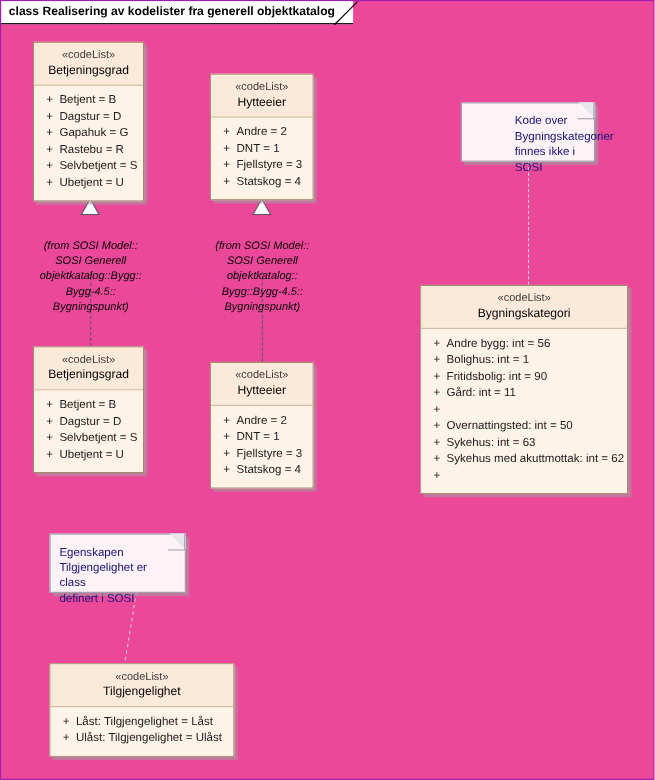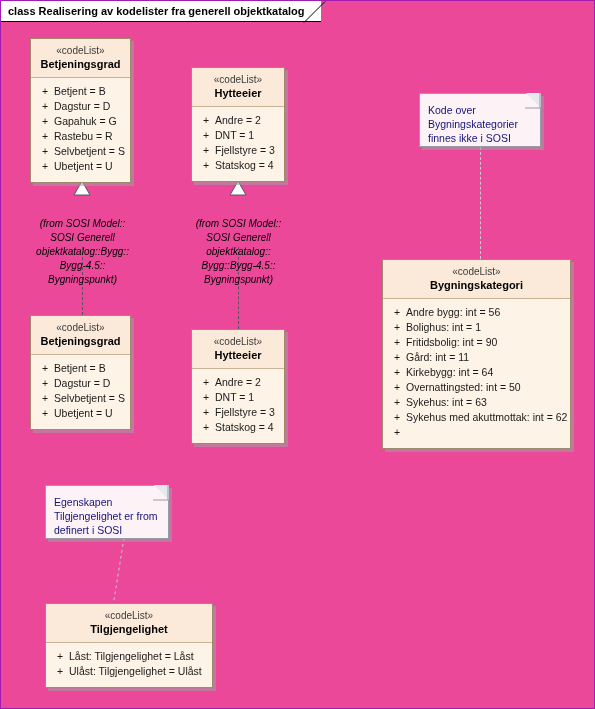--- a/index.html
+++ b/index.html
@@ -62,21 +62,21 @@
     padding: 5px 4px 6px 4px;
   }
   .uml-class .cls-stereotype {
     font-size: 10px;
     color: #3a3a3a;
     line-height: 13px;
     white-space: nowrap;
   }
   .uml-class .cls-name {
     font-size: 11px;
-    font-weight: bold;
+    font-weight: normal;
     color: #000000;
     line-height: 14px;
     white-space: nowrap;
   }
   .uml-class .cls-attrs {
     padding: 6px 4px 8px 4px;
     background: #fdf3e7;
   }
   .uml-class .attr-row {
     display: flex;
@@ -256,21 +256,21 @@
       </div>
     </div>
   </div>
 
   <div class="from-caption" style="left:176px; top:182px; width:123px;">(from SOSI Model::
 SOSI Generell
 objektkatalog::
 Bygg::Bygg-4.5::
 Bygningspunkt)</div>
 
-  <div class="uml-note" style="left:418px; top:92px; width:122px; height:54px;">
+  <div class="uml-note" style="left:418px; top:92px; width:122px; height:54px;padding-left:40px;">
     <div class="note-fold"></div>
     <svg class="note-fold-line" width="16" height="16" viewBox="0 0 16 16">
       <path d="M 0 15 L 15 15 L 15 0" stroke="#9a9aa8" stroke-width="1" fill="none"></path>
     </svg>
     <div class="note-text">Kode over
 Bygningskategorier
 finnes ikke i SOSI</div>
   </div>
 
   <div class="uml-class" style="left:381px; top:258px; width:189px;">
@@ -290,21 +290,20 @@
       <div class="attr-row">
         <span class="attr-vis">+</span>
         <span class="attr-text">Fritidsbolig: int = 90</span>
       </div>
       <div class="attr-row">
         <span class="attr-vis">+</span>
         <span class="attr-text">Gård: int = 11</span>
       </div>
       <div class="attr-row">
         <span class="attr-vis">+</span>
-        <span class="attr-text">Kirkebygg: int = 64</span>
       </div>
       <div class="attr-row">
         <span class="attr-vis">+</span>
         <span class="attr-text">Overnattingsted: int = 50</span>
       </div>
       <div class="attr-row">
         <span class="attr-vis">+</span>
         <span class="attr-text">Sykehus: int = 63</span>
       </div>
       <div class="attr-row">
@@ -366,21 +365,21 @@
       </div>
     </div>
   </div>
 
   <div class="uml-note" style="left:44px; top:484px; width:124px; height:54px;">
     <div class="note-fold"></div>
     <svg class="note-fold-line" width="16" height="16" viewBox="0 0 16 16">
       <path d="M 0 15 L 15 15 L 15 0" stroke="#9a9aa8" stroke-width="1" fill="none"></path>
     </svg>
     <div class="note-text">Egenskapen
-Tilgjengelighet er from
+Tilgjengelighet er class
 definert i SOSI</div>
   </div>
 
   <div class="uml-class" style="left:44px; top:602px; width:168px;">
     <div class="cls-header">
       <div class="cls-stereotype">«codeList»</div>
       <div class="cls-name">Tilgjengelighet</div>
     </div>
     <div class="cls-attrs">
       <div class="attr-row">

